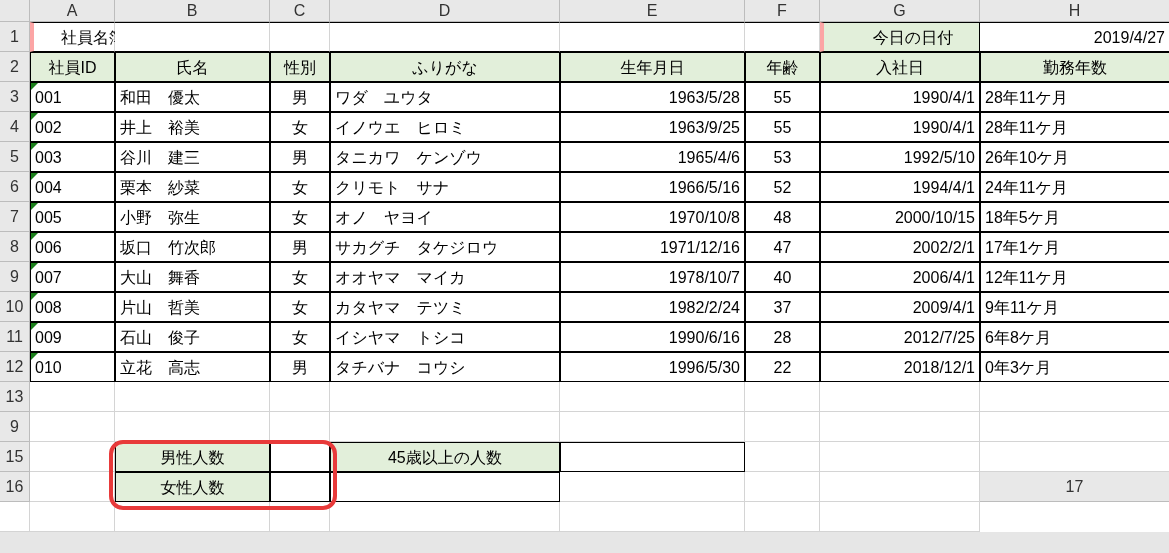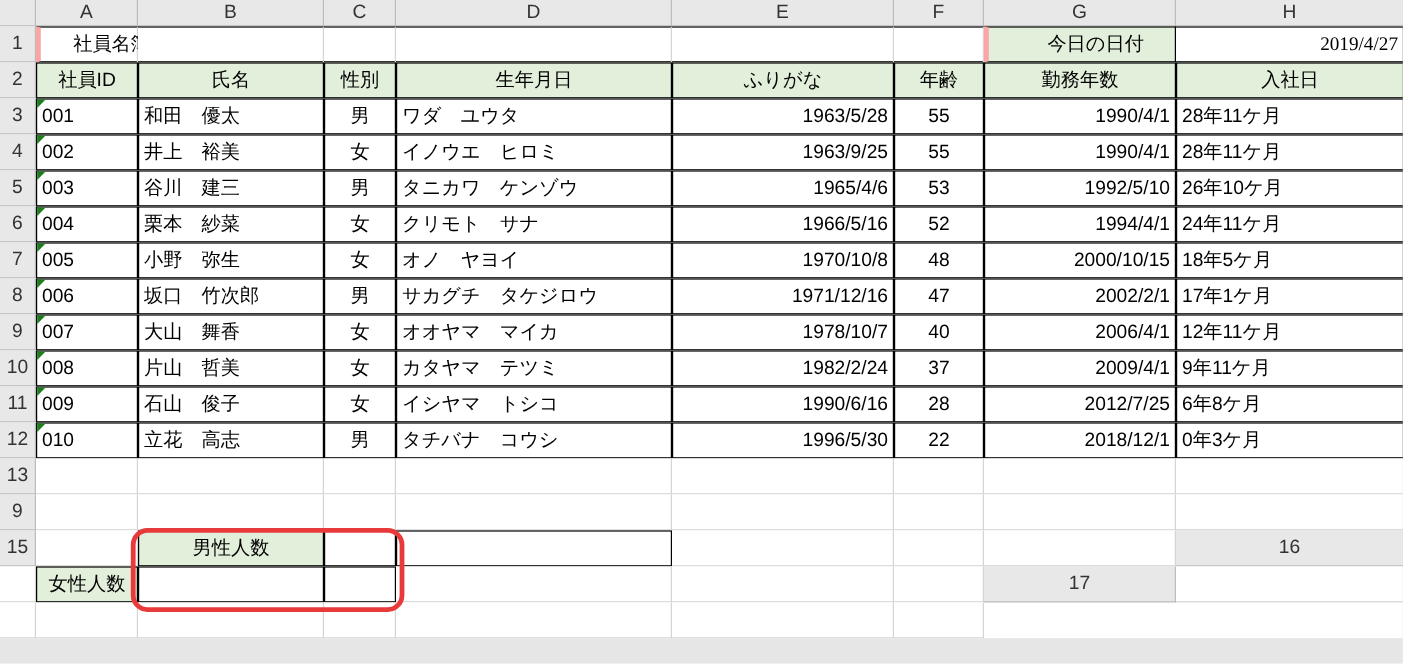--- a/index.html
+++ b/index.html
@@ -51,21 +51,21 @@
       overflow: visible;
       background: #fff;
       position: relative;
     }
     .cell.b-all {
       border: 1px solid #000;
     }
     .cell.b-t { border-top: 1px solid #000; }
     .cell.b-b { border-bottom: 1px solid #000; }
     .cell.b-l { border-left: 4px solid #fca5a5; padding-left: 27px; }
-    .cell.b-r { border-right: 1px solid #000; font-family: Liberation Serif, serif; }
+    .cell.b-r { border-right: 1px solid #000; }
     .hdr {
       background: #e2efda;
       text-align: center;
     }
     .al-c { text-align: center; }
     .al-r { text-align: right; }
     .tri::before {
       content: "";
       position: absolute;
       top: 0;
@@ -103,25 +103,25 @@
   <div class="cell b-t b-b"></div>
   <div class="cell b-t b-b"></div>
   <div class="cell b-t b-b"></div>
   <div class="cell hdr b-t b-b b-l b-r">今日の日付</div>
   <div class="cell al-r b-t b-b b-r">2019/4/27</div>
 
   <div class="row-h">2</div>
   <div class="cell hdr b-all">社員ID</div>
   <div class="cell hdr b-all">氏名</div>
   <div class="cell hdr b-all">性別</div>
+  <div class="cell hdr b-all">ふりがな</div>
   <div class="cell hdr b-all">生年月日</div>
-  <div class="cell hdr b-all">ふりがな</div>
   <div class="cell hdr b-all">年齢</div>
+  <div class="cell hdr b-all">入社日</div>
   <div class="cell hdr b-all">勤務年数</div>
-  <div class="cell hdr b-all">入社日</div>
 
   <div id="data-rows" style="display:contents"><div class="row-h">3</div><div class="cell b-all tri">001</div><div class="cell b-all">和田　優太</div><div class="cell b-all al-c">男</div><div class="cell b-all">ワダ　ユウタ</div><div class="cell b-all al-r">1963/5/28</div><div class="cell b-all al-c">55</div><div class="cell b-all al-r">1990/4/1</div><div class="cell b-all">28年11ケ月</div><div class="row-h">4</div><div class="cell b-all tri">002</div><div class="cell b-all">井上　裕美</div><div class="cell b-all al-c">女</div><div class="cell b-all">イノウエ　ヒロミ</div><div class="cell b-all al-r">1963/9/25</div><div class="cell b-all al-c">55</div><div class="cell b-all al-r">1990/4/1</div><div class="cell b-all">28年11ケ月</div><div class="row-h">5</div><div class="cell b-all tri">003</div><div class="cell b-all">谷川　建三</div><div class="cell b-all al-c">男</div><div class="cell b-all">タニカワ　ケンゾウ</div><div class="cell b-all al-r">1965/4/6</div><div class="cell b-all al-c">53</div><div class="cell b-all al-r">1992/5/10</div><div class="cell b-all">26年10ケ月</div><div class="row-h">6</div><div class="cell b-all tri">004</div><div class="cell b-all">栗本　紗菜</div><div class="cell b-all al-c">女</div><div class="cell b-all">クリモト　サナ</div><div class="cell b-all al-r">1966/5/16</div><div class="cell b-all al-c">52</div><div class="cell b-all al-r">1994/4/1</div><div class="cell b-all">24年11ケ月</div><div class="row-h">7</div><div class="cell b-all tri">005</div><div class="cell b-all">小野　弥生</div><div class="cell b-all al-c">女</div><div class="cell b-all">オノ　ヤヨイ</div><div class="cell b-all al-r">1970/10/8</div><div class="cell b-all al-c">48</div><div class="cell b-all al-r">2000/10/15</div><div class="cell b-all">18年5ケ月</div><div class="row-h">8</div><div class="cell b-all tri">006</div><div class="cell b-all">坂口　竹次郎</div><div class="cell b-all al-c">男</div><div class="cell b-all">サカグチ　タケジロウ</div><div class="cell b-all al-r">1971/12/16</div><div class="cell b-all al-c">47</div><div class="cell b-all al-r">2002/2/1</div><div class="cell b-all">17年1ケ月</div><div class="row-h">9</div><div class="cell b-all tri">007</div><div class="cell b-all">大山　舞香</div><div class="cell b-all al-c">女</div><div class="cell b-all">オオヤマ　マイカ</div><div class="cell b-all al-r">1978/10/7</div><div class="cell b-all al-c">40</div><div class="cell b-all al-r">2006/4/1</div><div class="cell b-all">12年11ケ月</div><div class="row-h">10</div><div class="cell b-all tri">008</div><div class="cell b-all">片山　哲美</div><div class="cell b-all al-c">女</div><div class="cell b-all">カタヤマ　テツミ</div><div class="cell b-all al-r">1982/2/24</div><div class="cell b-all al-c">37</div><div class="cell b-all al-r">2009/4/1</div><div class="cell b-all">9年11ケ月</div><div class="row-h">11</div><div class="cell b-all tri">009</div><div class="cell b-all">石山　俊子</div><div class="cell b-all al-c">女</div><div class="cell b-all">イシヤマ　トシコ</div><div class="cell b-all al-r">1990/6/16</div><div class="cell b-all al-c">28</div><div class="cell b-all al-r">2012/7/25</div><div class="cell b-all">6年8ケ月</div><div class="row-h">12</div><div class="cell b-all tri">010</div><div class="cell b-all">立花　高志</div><div class="cell b-all al-c">男</div><div class="cell b-all">タチバナ　コウシ</div><div class="cell b-all al-r">1996/5/30</div><div class="cell b-all al-c">22</div><div class="cell b-all al-r">2018/12/1</div><div class="cell b-all">0年3ケ月</div></div>
 
   <div class="row-h">13</div>
   <div class="cell"></div>
   <div class="cell"></div>
   <div class="cell"></div>
   <div class="cell"></div>
   <div class="cell"></div>
   <div class="cell"></div>
@@ -135,20 +135,21 @@
   <div class="cell"></div>
   <div class="cell"></div>
   <div class="cell"></div>
   <div class="cell"></div>
   <div class="cell"></div>
 
   <div class="row-h">15</div>
   <div class="cell"></div>
   <div class="cell hdr b-all">男性人数</div>
   <div class="cell b-all"></div>
+  <div class="cell hdr b-all">45歳以上の人数</div>
   <div class="cell b-all"></div>
   <div class="cell"></div>
   <div class="cell"></div>
   <div class="cell"></div>
 
   <div class="row-h">16</div>
   <div class="cell"></div>
   <div class="cell hdr b-all">女性人数</div>
   <div class="cell b-all"></div>
   <div class="cell b-all"></div>

